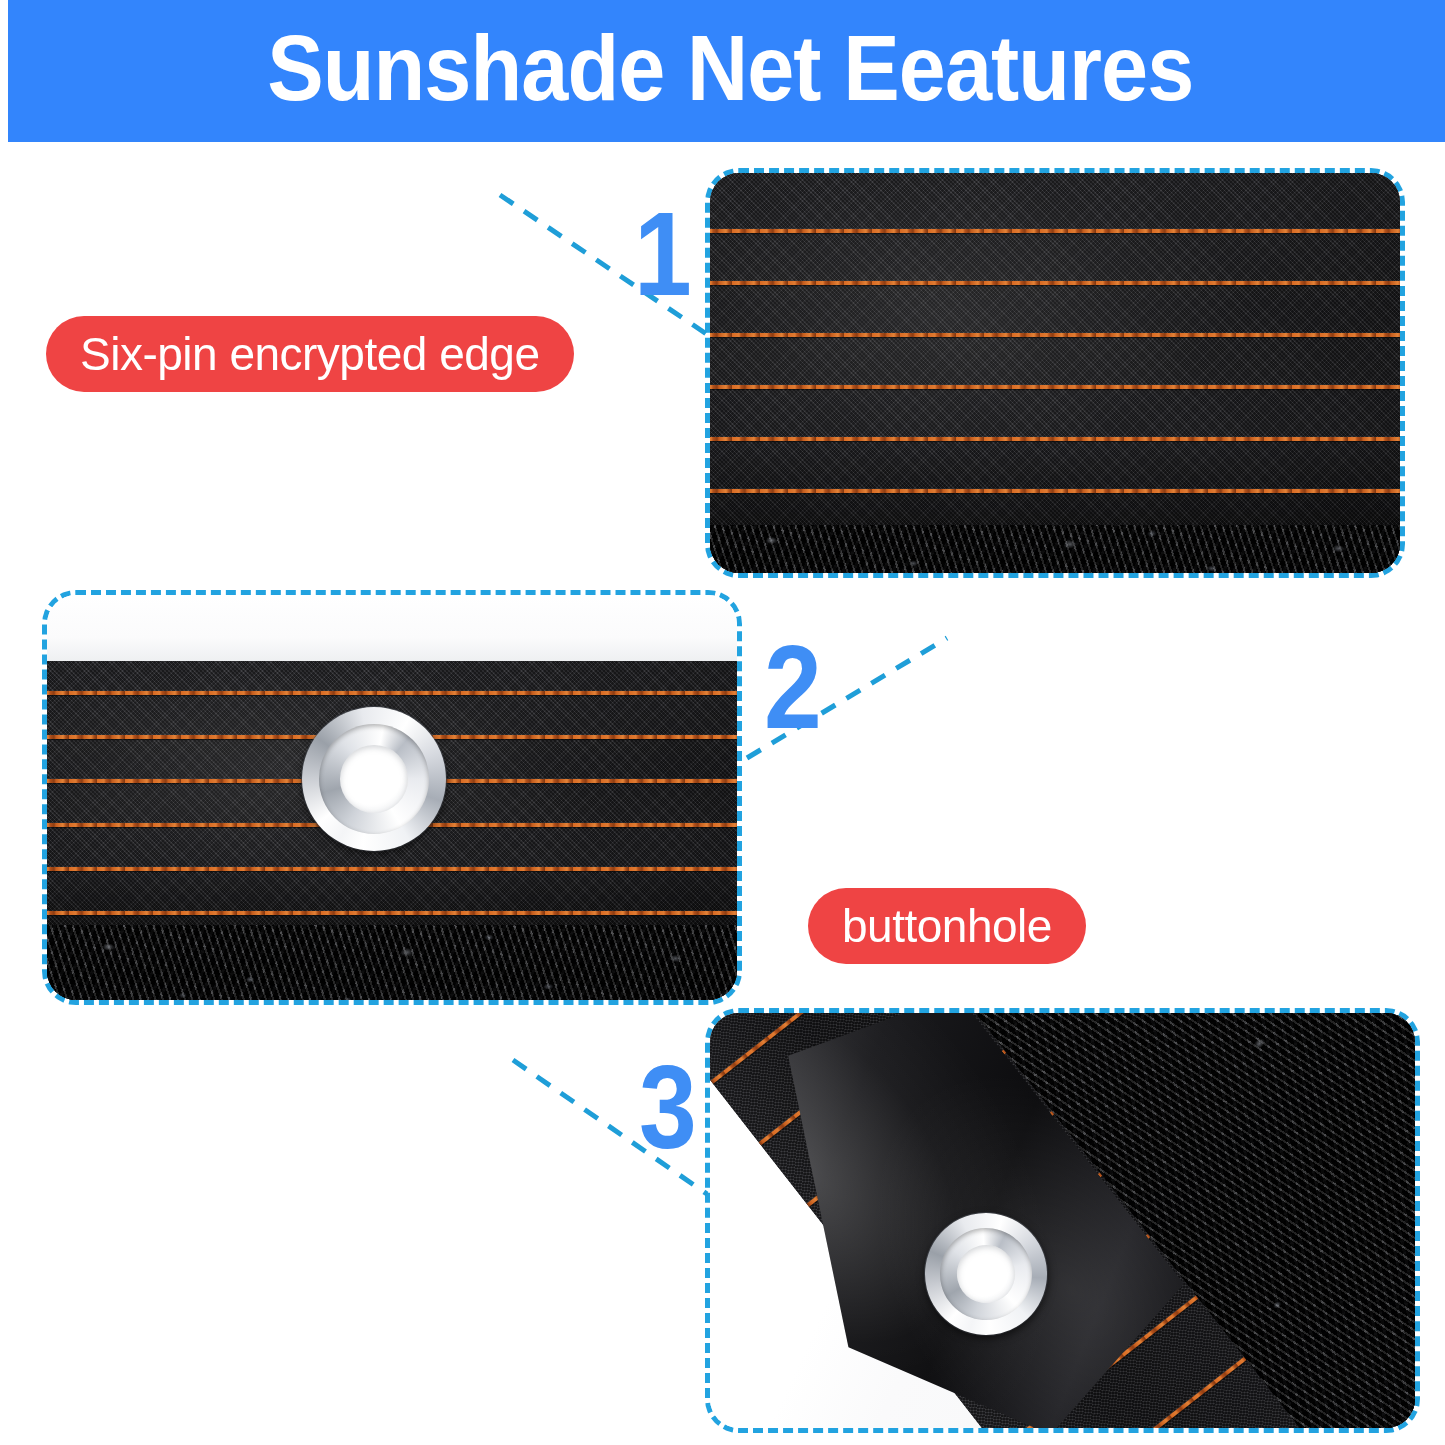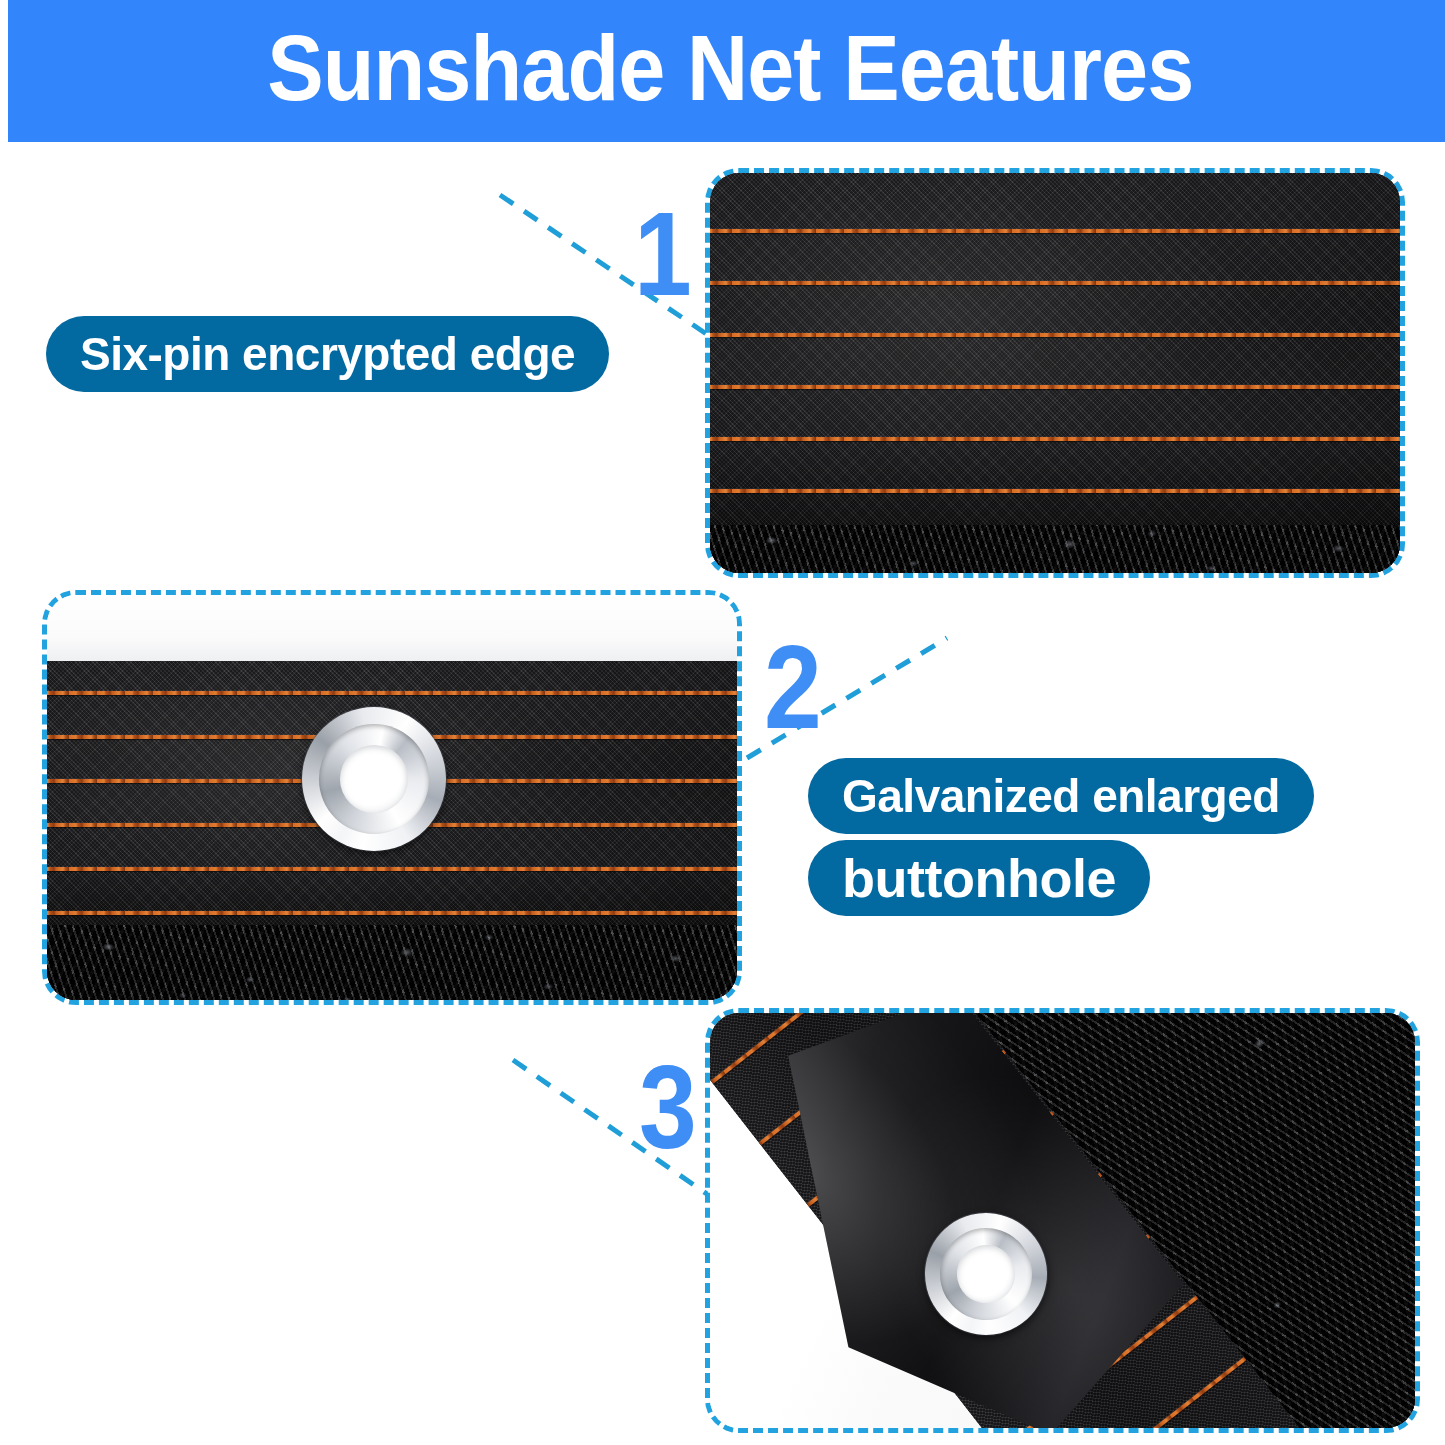--- a/index.html
+++ b/index.html
@@ -152,25 +152,25 @@
     width: 47%;
     height: 47%;
     border-radius: 50%;
     background: radial-gradient(circle at 45% 40%, #ffffff 0%, #ffffff 58%, #f1f2f4 80%, #dfe1e5 100%);
     box-shadow: inset 0 2px 6px rgba(120,125,135,0.35);
   }
 
   
   .pill {
     position: absolute;
-    background: #0369a1;
+    background: #ef4444;
     border-radius: 999px;
     color: #ffffff;
     font-family: "Liberation Sans", sans-serif;
-    font-weight: bold;
+    font-weight: normal;
     display: flex;
     align-items: center;
     padding: 0 34px;
     white-space: nowrap;
     letter-spacing: -0.5px;
   }
 
   
   .step-number {
     position: absolute;
@@ -245,24 +245,21 @@
       </div>
     </div>
   </div>
 
   <svg class="leader" style="left:742px; top:630px; width:215px; height:135px;">
     <line x1="5" y1="128" x2="205" y2="8" stroke="#1f9ed8" stroke-width="5" stroke-dasharray="16 13" stroke-linecap="butt"></line>
   </svg>
 
   <div class="step-number" style="left:760px; top:628px; font-size:118px;">2</div>
 
-  <div class="pill" style="left:808px; top:758px; height:76px; font-size:46px;">
-    <span>Galvanized enlarged</span>
-  </div>
-  <div class="pill" style="left:808px; top:840px; height:76px; font-size:54px;text-align:center;">
+  <div class="pill" style="left:808px; top:888px; height:76px; font-size:46px;text-align:center;">
     <span>buttonhole</span>
   </div>
 
   <div class="photo-panel" id="panel-3" style="left:705px; top:1008px; width:715px; height:425px;">
     <div class="photo-inner">
 
       <div style="position:absolute; left:0; top:0; width:100%; height:100%;
                   background:linear-gradient(115deg,#ffffff 0%,#ffffff 28%,#fafafb 40%,#f4f5f6 100%);"></div>
 
       <div class="mesh" style="left:300px; top:-120px; width:700px; height:700px;

